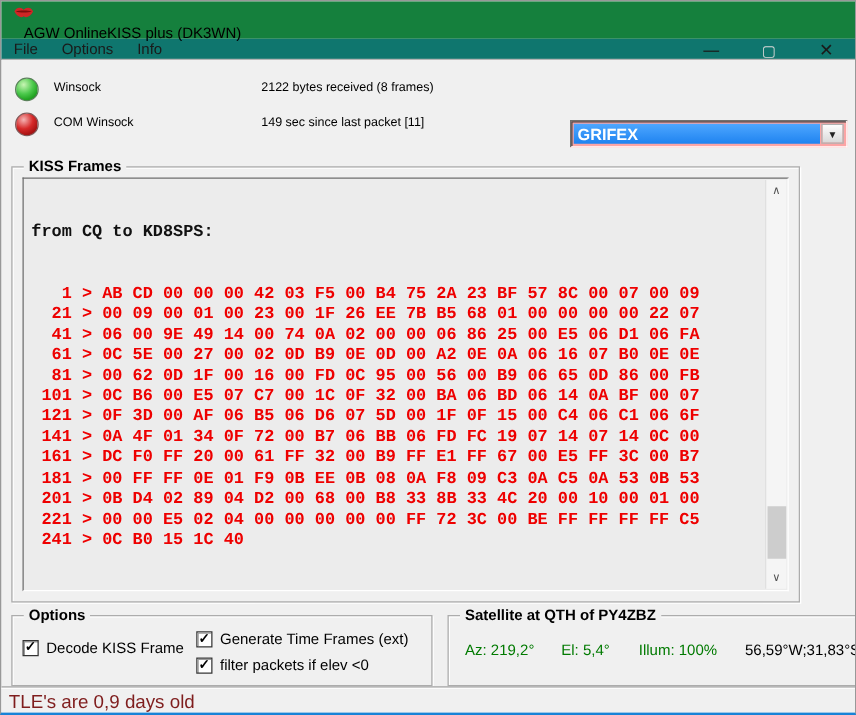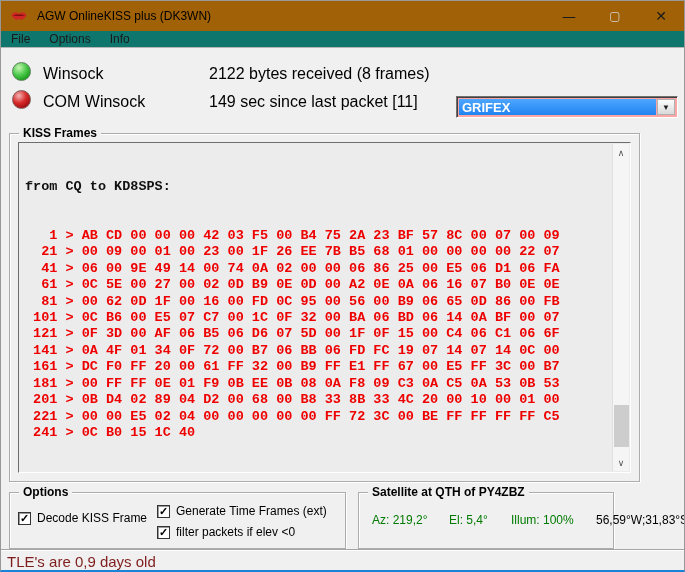--- a/index.html
+++ b/index.html
@@ -1,40 +1,40 @@
 <!DOCTYPE html>
 <html><head>
 <meta charset="utf-8">
 <style>
   * { margin:0; padding:0; box-sizing:border-box; }
   html,body { width:685px; height:572px; font-family:"Liberation Sans",sans-serif; }
   .window { position:relative; width:685px; height:572px; background:#f0f0f0;
             border:1px solid #989898; border-bottom:2px solid #1883d7; overflow:hidden; }
 
   
-  .titlebar { height:30px; background:#a16207; display:flex; align-items:center; padding-left:9px; }
+  .titlebar { height:30px; background:#15803d; display:flex; padding-left:9px;flex-direction:column; }
   .lips { width:18px; height:18px; flex:0 0 auto; }
   .title-text { font-size:12px; color:#000; margin-left:9px; white-space:pre; }
   .tb-buttons { margin-left:auto; display:flex; height:100%; }
   .tb-btn { width:46px; display:flex; align-items:center; justify-content:center;
             font-size:14px; color:#1a1a1a; font-family:"DejaVu Sans",sans-serif; }
   .tb-btn.max { color:#d6d6d6; font-size:12px; }
 
   
   .menubar { height:17px; background:#0f766e; display:flex; align-items:center;
              padding-left:10px; border-bottom:1px solid #b5b5b5; }
   .menu-item { font-size:12px; color:#1a1a1a; margin-right:19px; }
 
   
   .led { position:absolute; width:19px; height:19px; border-radius:50%; }
   .led.green { background:radial-gradient(circle at 35% 28%, #c8f5b4 0%, #4cc94c 45%, #23a523 72%, #167c16 100%);
                border:1px solid #5a815a; }
   .led.red   { background:radial-gradient(circle at 35% 28%, #f5b4b4 0%, #d62929 45%, #ab1414 72%, #7e0d0d 100%);
                border:1px solid #815a5a; }
-  .stat-label { position:absolute; font-size:16px; color:#000; }
+  .stat-label { position:absolute; font-size:10px; color:#000; }
   .datetime { position:absolute; top:62px; right:9px; font-size:13.5px; font-weight:bold;
               color:#0000f0; white-space:pre; }
 
   
   .combobox { position:absolute; left:455px; top:95px; width:222px; height:22px;
               background:#fca5a5; border-top:1px solid #707070; border-left:1px solid #707070;
               border-bottom:1px solid #ffffff; border-right:1px solid #ffffff;
               box-shadow:inset 1px 1px 0 #404040; }
   .combo-selection { position:absolute; left:2px; top:2px; bottom:2px; right:21px;
               background:linear-gradient(#4ea7ff,#1f83f0); color:#fff; font-size:13px;
@@ -151,21 +151,21 @@
     <div class="checkbox-row" style="left:147px; top:11px;">
       <span class="cb-box">✓</span>
       <span class="cb-label">Generate Time Frames (ext)</span>
     </div>
     <div class="checkbox-row" style="left:147px; top:32px;">
       <span class="cb-box">✓</span>
       <span class="cb-label">filter packets if elev &lt;0</span>
     </div>
   </div>
 
-  <div class="group" style="left:357px; top:491px; width:256px; height:57px;">
+  <div class="group" style="left:357px; top:491px; width:328px; height:57px;">
     <span class="group-label">Satellite at QTH of PY4ZBZ</span>
     <span class="sat-val" style="left:13px; top:20px;">Az: 219,2°</span>
     <span class="sat-val" style="left:90px; top:20px;">El: 5,4°</span>
     <span class="sat-val" style="left:152px; top:20px;">Illum: 100%</span>
     <span class="sat-coords" style="left:237px; top:20px;">56,59°W;31,83°S</span>
   </div>
 
   <div class="statusbar">
     <span>TLE's are 0,9 days old</span>
   </div>

